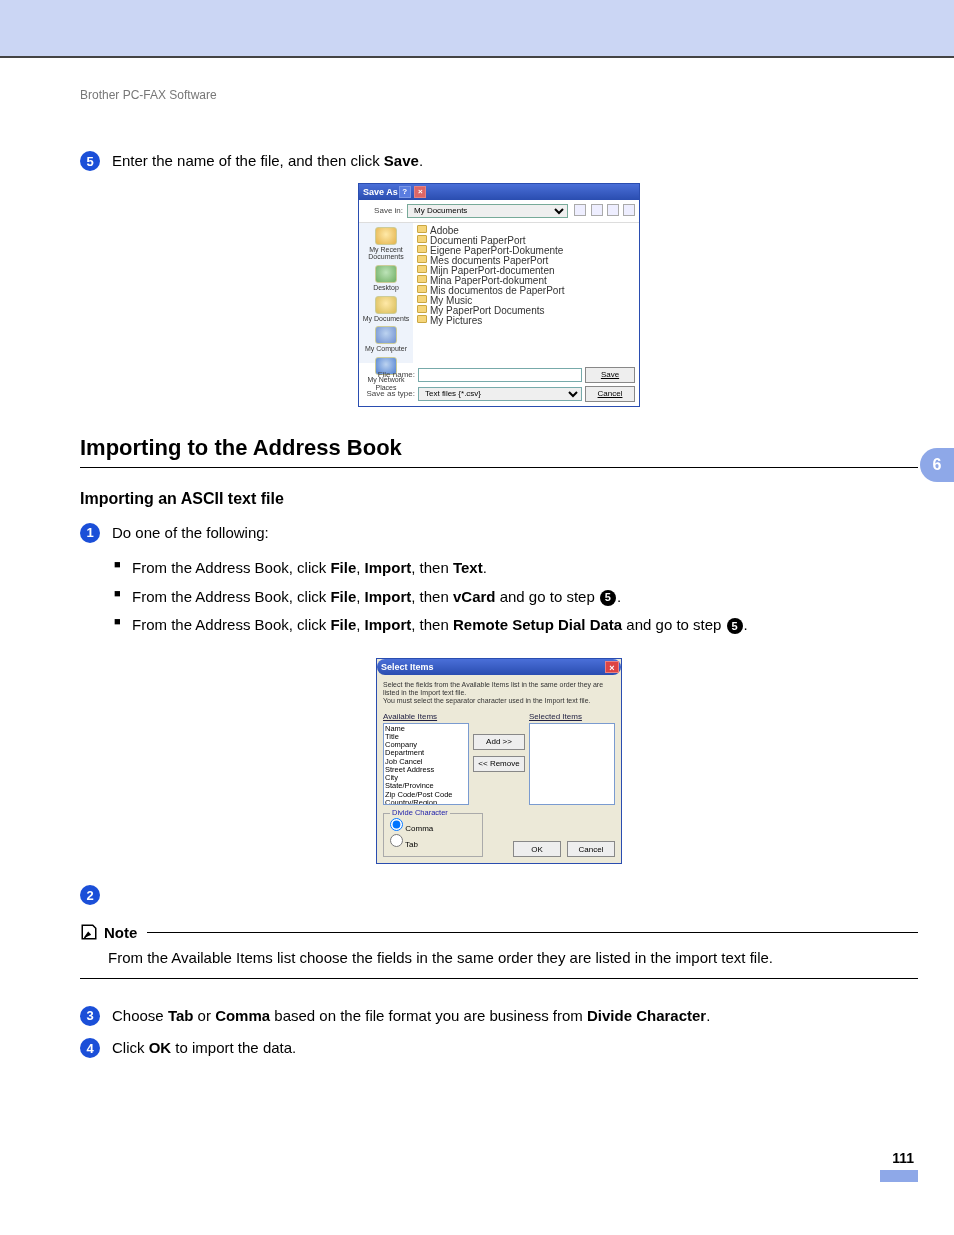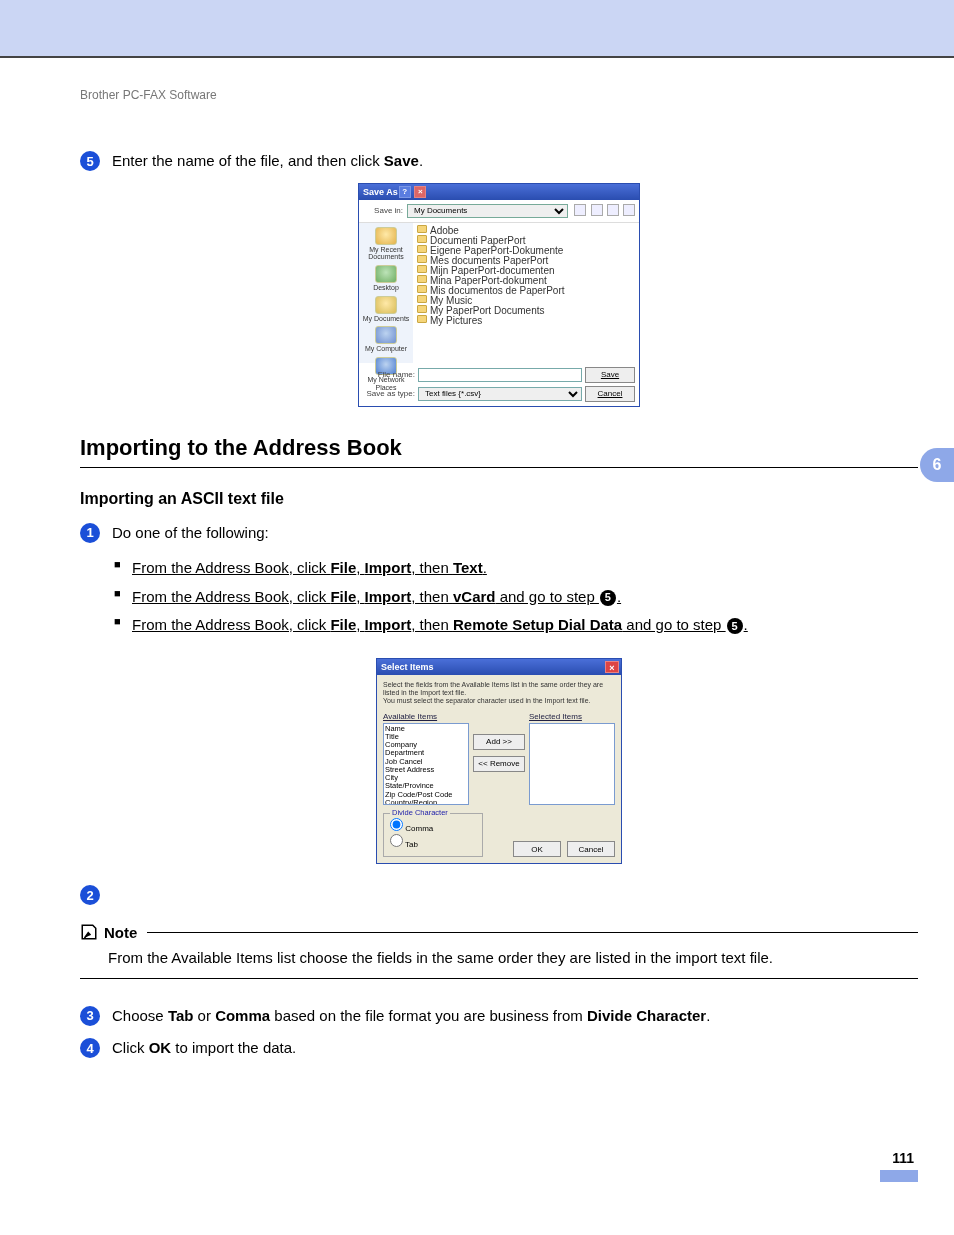--- a/index.html
+++ b/index.html
@@ -9,21 +9,21 @@
   .header-line { font-size: 12px; color: #777; margin-bottom: 48px; }
   .chapter-tab { position: absolute; right: 0; top: 390px; width: 34px; height: 34px; background: #8ea8e8; color: #fff; border-radius: 17px 0 0 17px; display:flex; align-items:center; justify-content:center; font-size:16px; font-weight:bold;}
   .step-row { display:flex; align-items:flex-start; margin-bottom:10px; }
   .step-badge { width:20px; height:20px; border-radius:50%; background:#1b4fd8; color:#fff; font-size:13px; font-weight:bold; display:flex; align-items:center; justify-content:center; flex-shrink:0; margin-right:12px; margin-top:1px;}
   .step-text { font-size:15px; line-height:1.5; }
   b.ui { font-weight:bold; }
   .section-h1 { font-size:22px; font-weight:bold; margin:28px 0 6px; }
   .hr-thick { border:none; border-top:1.5px solid #000; margin-bottom:18px; }
   .section-h2 { font-size:16px; font-weight:bold; margin:22px 0 14px; }
   .intro { font-size:15px; line-height:1.5; margin-bottom:6px; }
-  .bullets { margin:10px 0 18px 34px;text-decoration:underline; }
+  .bullets { margin:10px 0 18px 34px; }
   .bullets li { list-style:none; font-size:15px; line-height:1.9; position:relative; padding-left:18px;}
   .bullets li::before { content:"■"; position:absolute; left:0; top:0; font-size:11px; }
   .inline-badge { display:inline-flex; width:16px; height:16px; border-radius:50%; background:#000; color:#fff; font-size:11px; font-weight:bold; align-items:center; justify-content:center; vertical-align:middle; margin:0 1px;}
   .shot-wrap { text-align:center; margin:10px 0 20px; }
   .note-block { margin:18px 0 26px; }
   .note-head { display:flex; align-items:center; }
   .note-icon { width:18px; height:18px; margin-right:6px; }
   .note-title { font-size:15px; font-weight:bold; margin-right:10px;}
   .note-line { flex:1; border-top:1.5px solid #000; }
   .note-body { font-size:15px; margin:6px 0 6px 28px; line-height:1.5;}
@@ -51,21 +51,21 @@
   .saveas .filelist { flex:1; padding:2px 4px; overflow:hidden;}
   .saveas .filelist .fitem{ display:flex; align-items:flex-start; height:10px; font-size:10px; color:#333;}
   .saveas .filelist .ficon{ width:10px; height:8px; background:#f5d57a; border:1px solid #caa742; margin-right:3px; border-radius:1px;}
   .saveas .footer { padding:4px; display:grid; grid-template-columns:52px 1fr 50px; gap:3px; align-items:center; font-size:8px;}
   .saveas .footer label{ text-align:right; color:#444;}
   .saveas .footer input,.saveas .footer select{ height:14px; font-size:8px; border:1px solid #7aa; width:100%; padding:0 2px;}
   .saveas .footer button{ height:16px; font-size:8px; border:1px solid #888; background:#eee; text-decoration:underline;}
 
   
   .selitems { width:246px; border:1px solid #2a4db0; font-size:8px; font-family:Tahoma,Arial,sans-serif; display:inline-block; text-align:left; background:#ece9d8;}
-  .selitems .titlebar{ height:16px; background:linear-gradient(#4a6fd8,#2a4db0); color:#fff; display:flex; align-items:center; justify-content:space-between; padding:0 2px 0 4px; font-size:9px; font-weight:bold;}
+  .selitems .titlebar{ height:16px; background:linear-gradient(#4a6fd8,#2a4db0); color:#fff; display:flex; align-items:center; justify-content:space-between; padding:0 2px 0 4px; font-size:9px; font-weight:bold;border-radius:8px;}
   .selitems .titlebar .x{ width:14px; height:12px; background:#d44; color:#fff; text-align:center; line-height:12px; font-size:9px; border:1px solid #fff5;}
   .selitems .inner{ padding:6px;}
   .selitems .hint{ font-size:7px; color:#333; line-height:1.2; margin-bottom:6px;}
   .selitems .cols{ display:flex; gap:4px; align-items:flex-start;}
   .selitems .colhead{ font-size:8px; margin-bottom:2px; text-decoration:underline; color:#224;}
   .selitems .listbox{ width:86px; height:82px; background:#fff; border:1px solid #7a9bd0; overflow:hidden; font-size:7.5px; padding:1px;}
   .selitems .listbox div{ line-height:1.1; white-space:nowrap;}
   .selitems .midbtns{ display:flex; flex-direction:column; gap:6px; margin-top:22px;}
   .selitems .midbtns button{ width:52px; height:16px; font-size:8px; border:1px solid #888; background:#eee;}
   .selitems .divgrp{ border:1px solid #aaa; margin-top:8px; padding:4px 6px 6px; position:relative; width:100px;}

